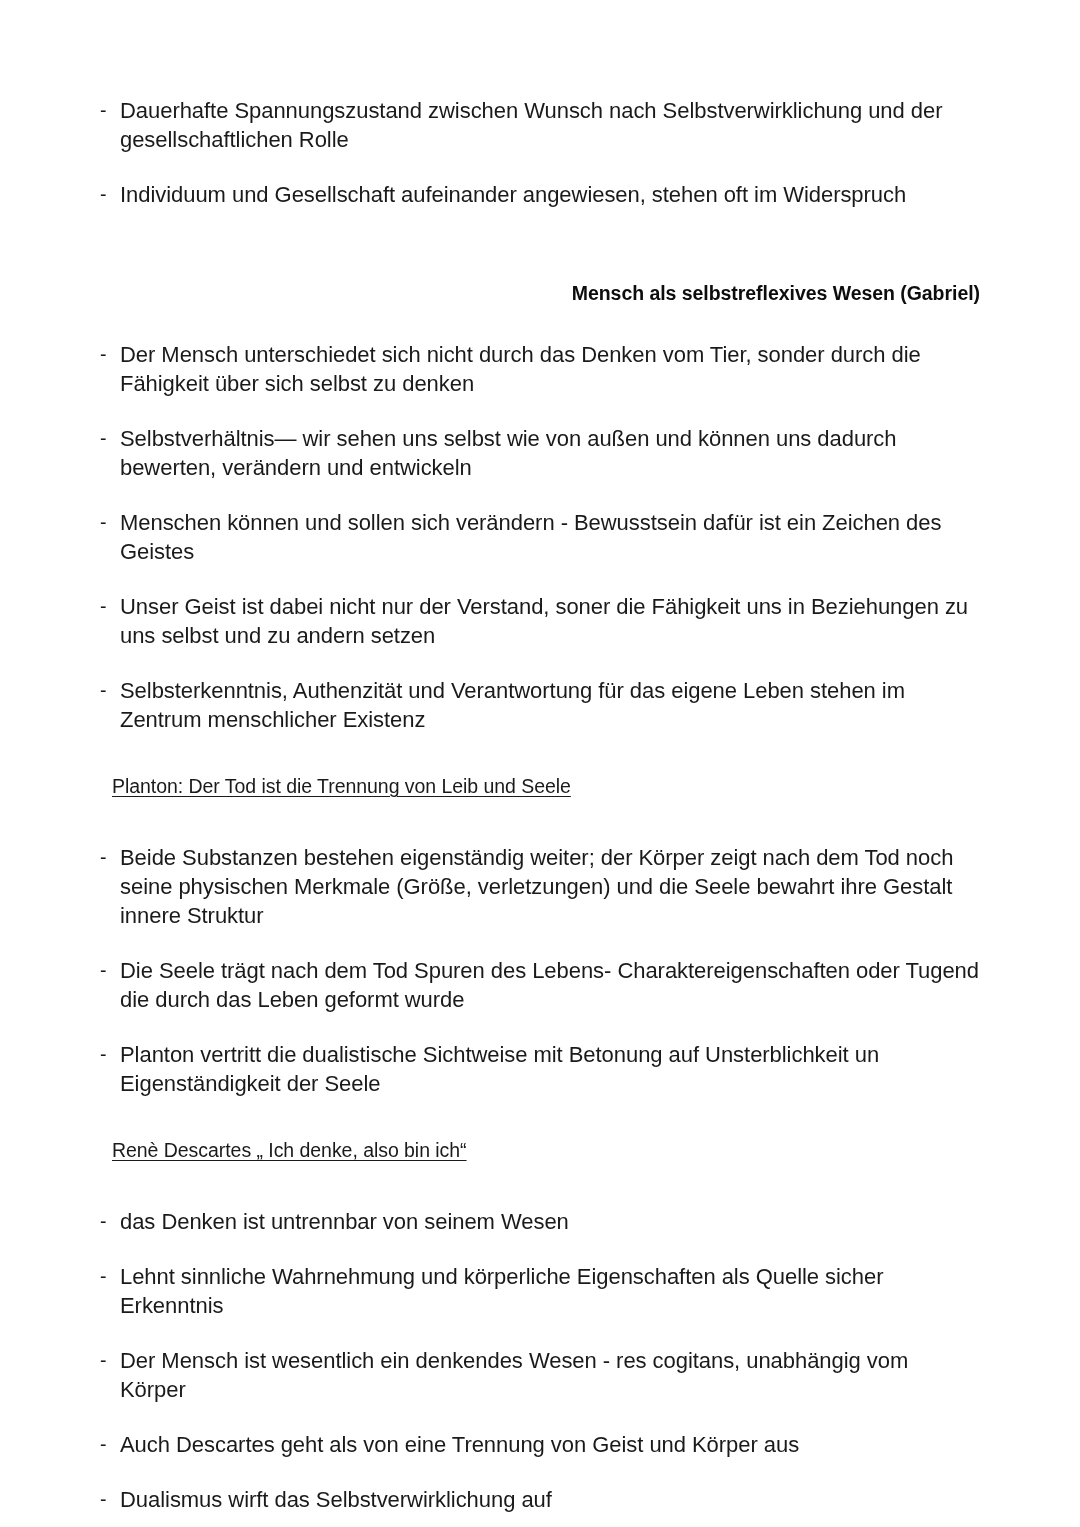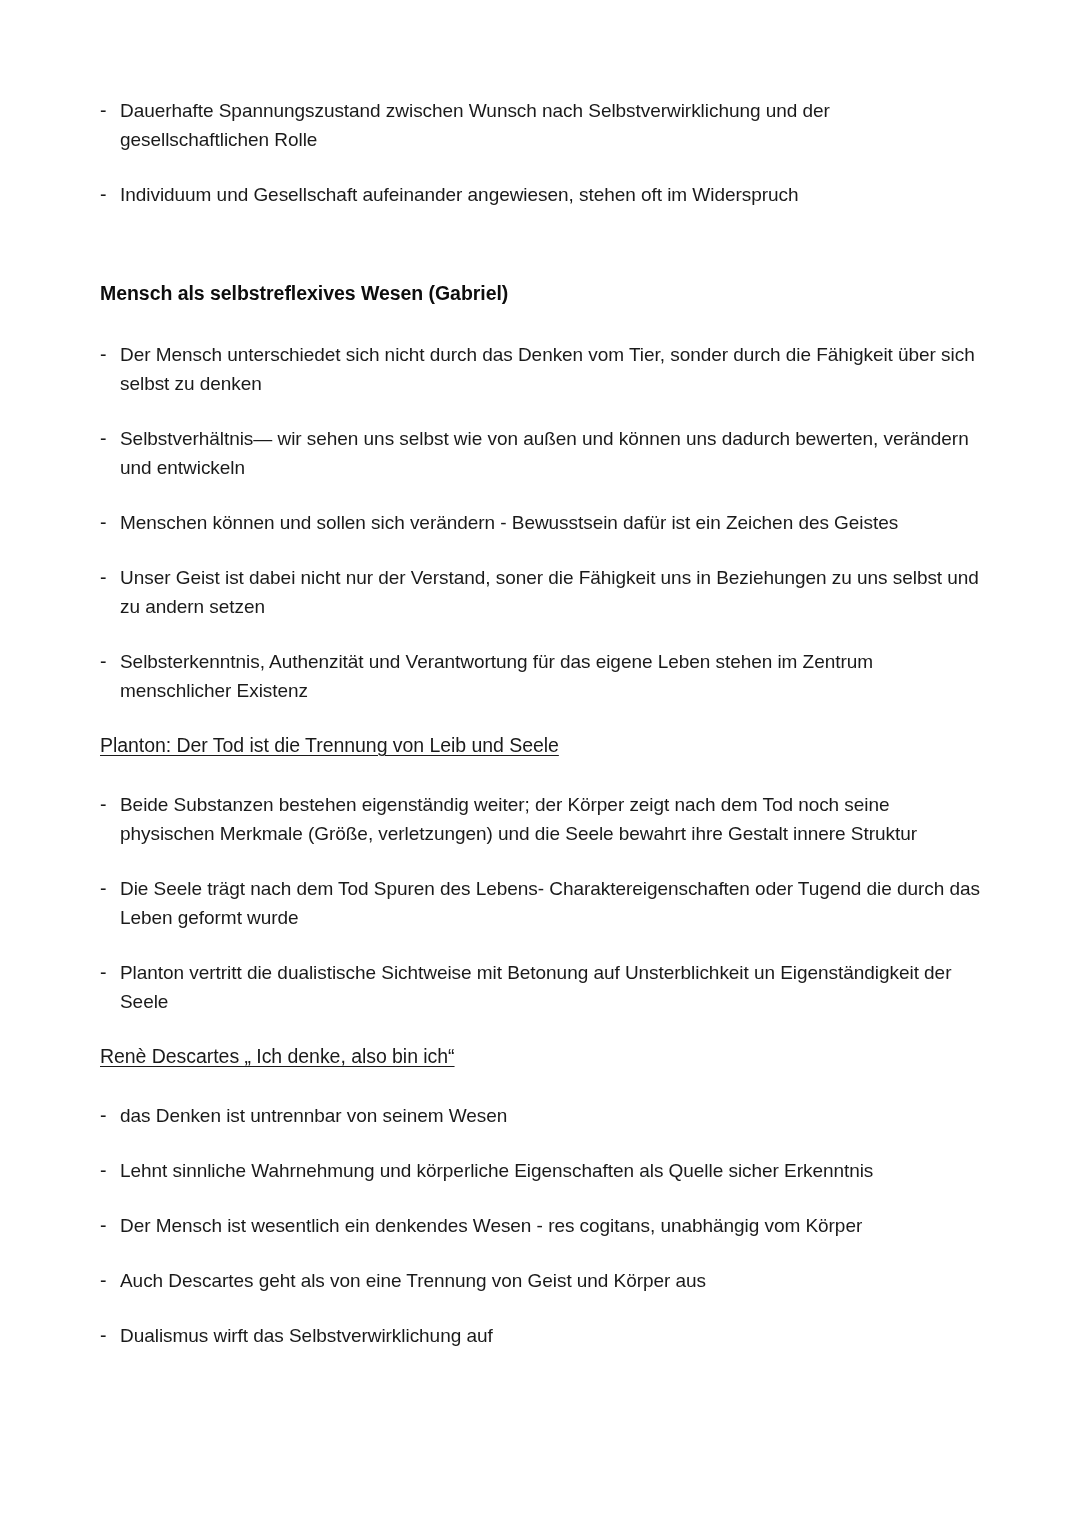--- a/index.html
+++ b/index.html
@@ -35,53 +35,53 @@
   .bullet .dash {
     flex: 0 0 auto;
     width: 20px;
     font-size: 19.5px;
     line-height: 29px;
     color: #1a1a1a;
     user-select: none;
   }
   .bullet .btext {
     flex: 1 1 auto;
-    font-size: 19px;
+    font-size: 22px;
     line-height: 29px;
     letter-spacing: -0.05px;
     color: #1a1a1a;
     white-space: pre-wrap;
   }
 
   
   .section-heading {
     font-size: 19.5px;
     line-height: 29px;
     font-weight: bold;
     color: #0d0d0d;
     margin: 0 0 32px 0;
     letter-spacing: -0.05px;
   }
-  .gap-before-heading-lg { margin-top: 70px; }
+  .gap-before-heading-lg { margin-top: 70px; text-align: right; }
 
   
   .sub-heading {
     font-size: 19.5px;
     line-height: 29px;
     font-weight: normal;
     color: #1a1a1a;
     margin: 0 0 30px 0;
     letter-spacing: -0.05px;
     text-decoration: underline;
     text-underline-offset: 3px;
     text-decoration-thickness: 1px;
     display: inline-block;
   }
   .sub-heading-wrap { margin: 0 0 30px 0; }
-  .sub-heading-wrap .sub-heading { margin: 0; }
+  .sub-heading-wrap .sub-heading { margin: 12px; }
   .sub-heading-gap { margin-top: 22px; }
 </style>
 </head>
 <body>
 
 <div class="page">
   <div class="doc-body" id="doc-body">
       <div class="bullet">
         <span class="dash">-</span>
         <span class="btext">Dauerhafte Spannungszustand zwischen Wunsch nach Selbstverwirklichung und der gesellschaftlichen Rolle</span>

